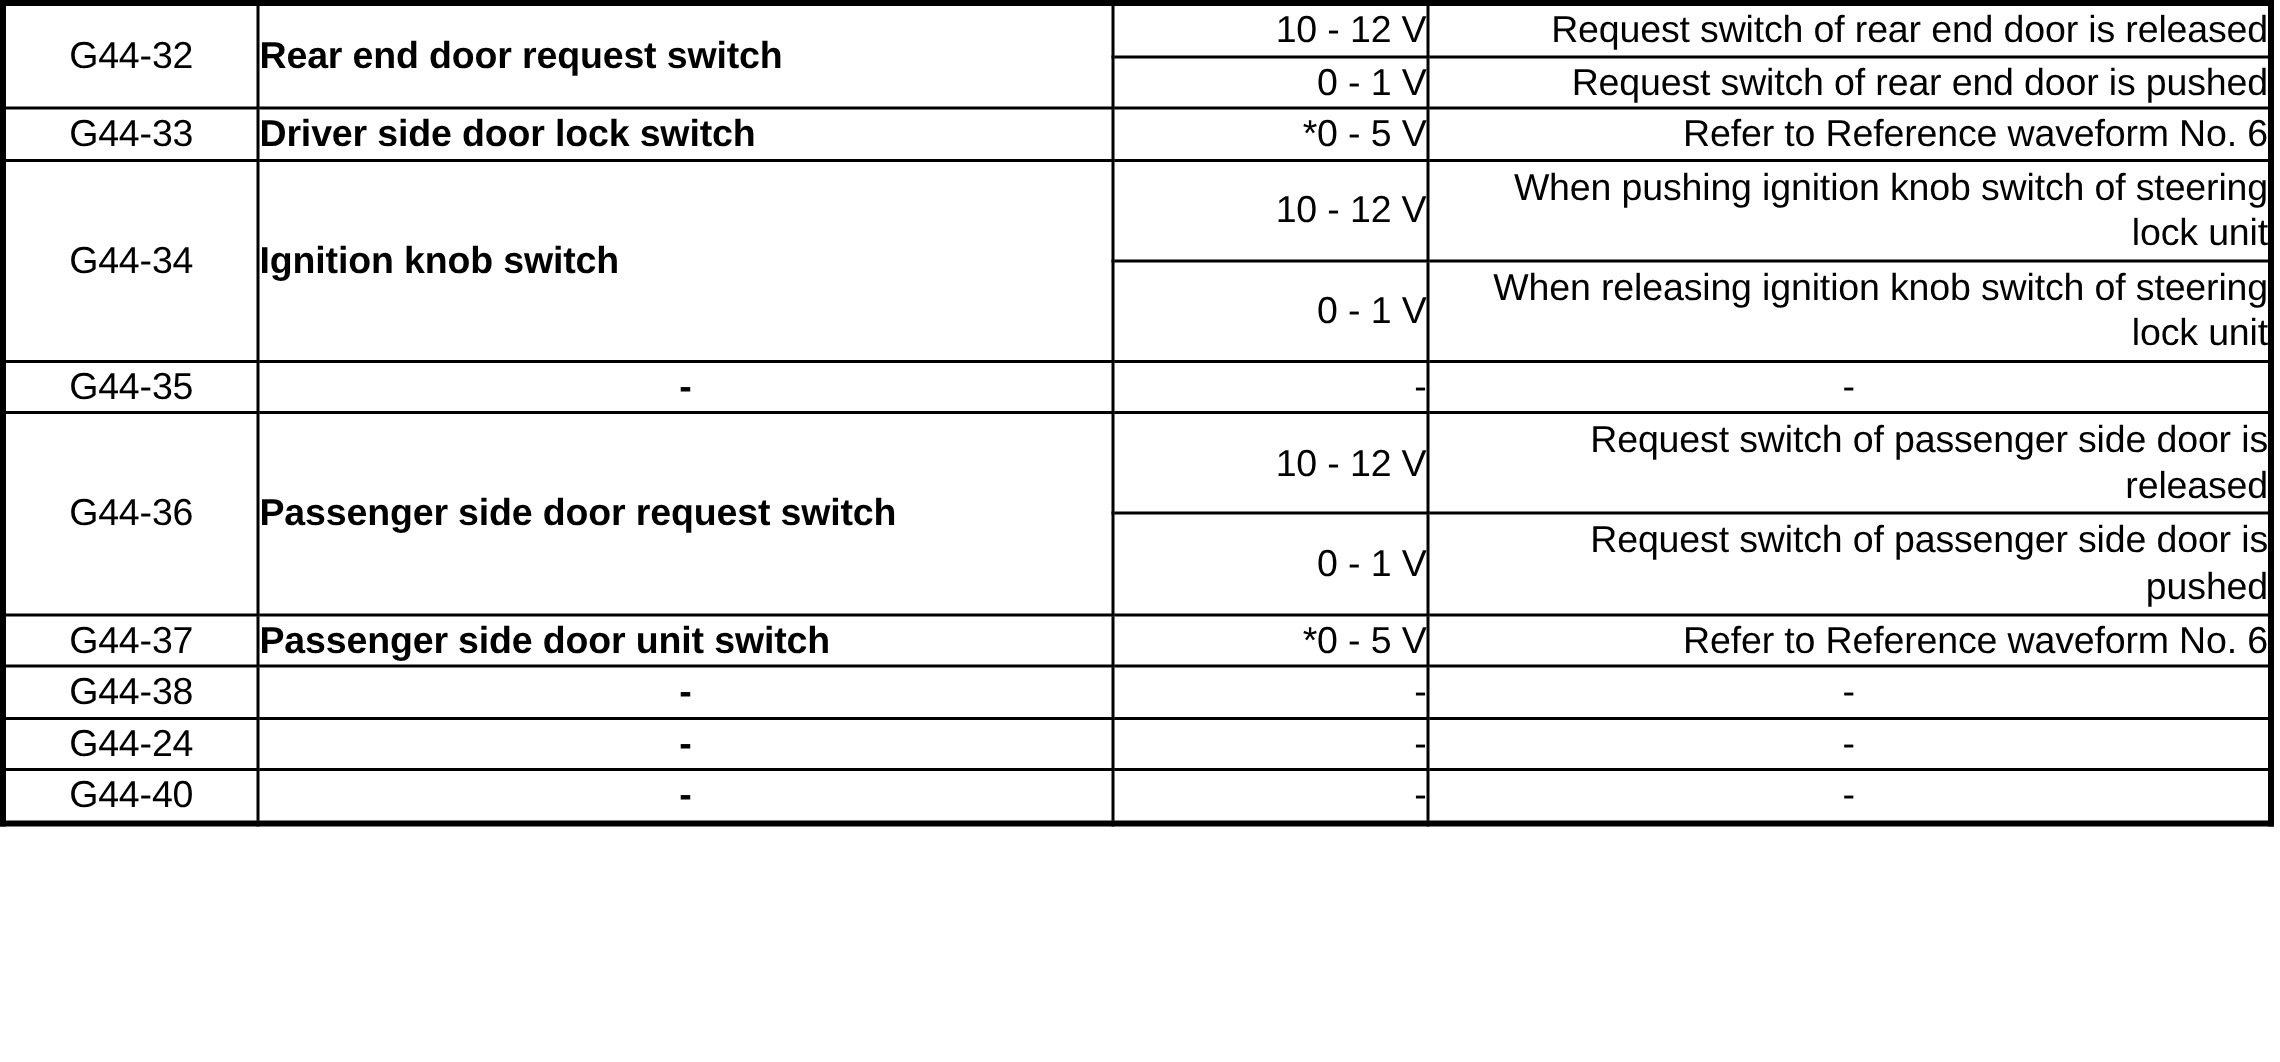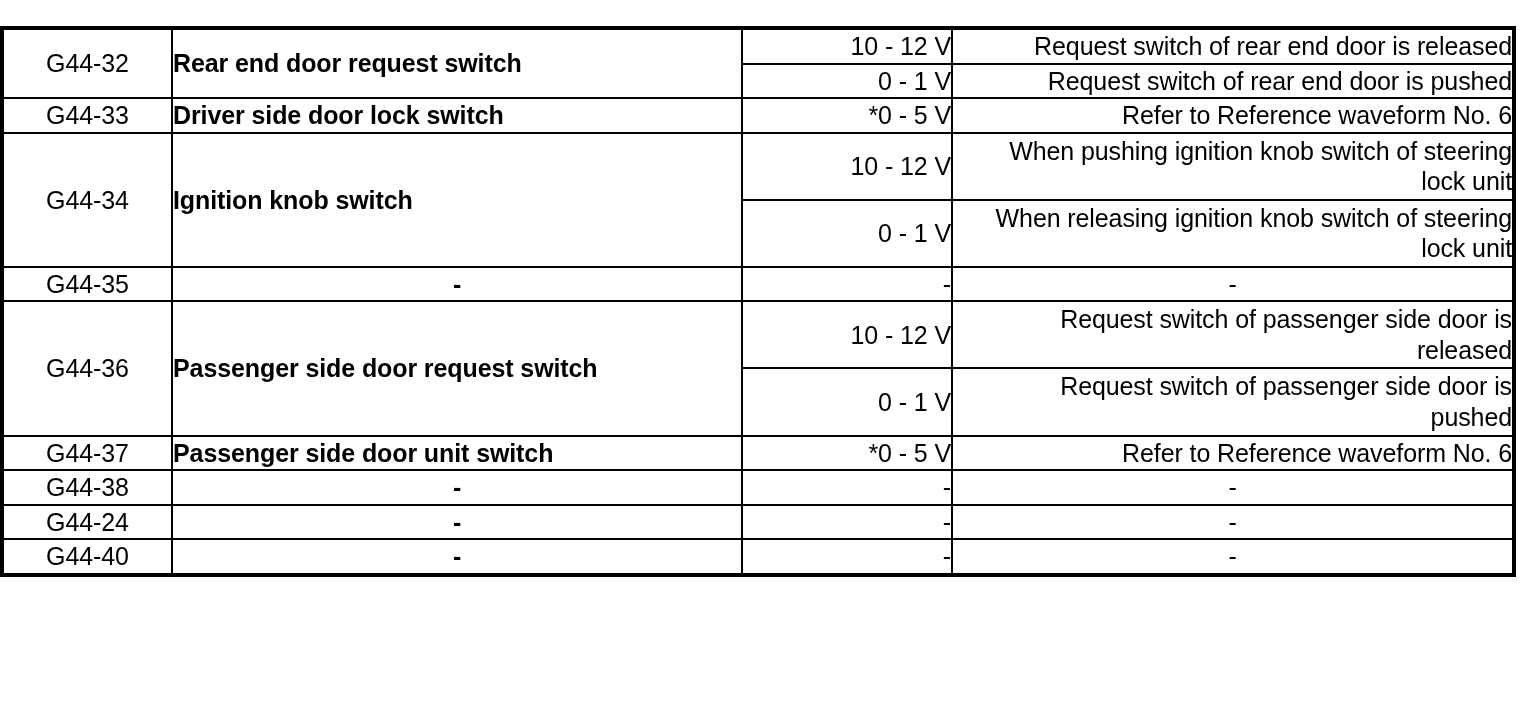--- a/index.html
+++ b/index.html
@@ -23,21 +23,20 @@
     box-sizing: border-box;
   }
 
   table.spec-table {
     border-collapse: collapse;
     table-layout: fixed;
     width: 1512px;
     height: 551px;
     border: 4px solid #000000;
     box-sizing: border-box;
-    margin-top: 26px;
   }
 
   table.spec-table td {
     border: 2px solid #000000;
     padding: 0;
     box-sizing: border-box;
     vertical-align: middle;
     font-size: 25px;
     line-height: 1.22;
     font-stretch: condensed;

